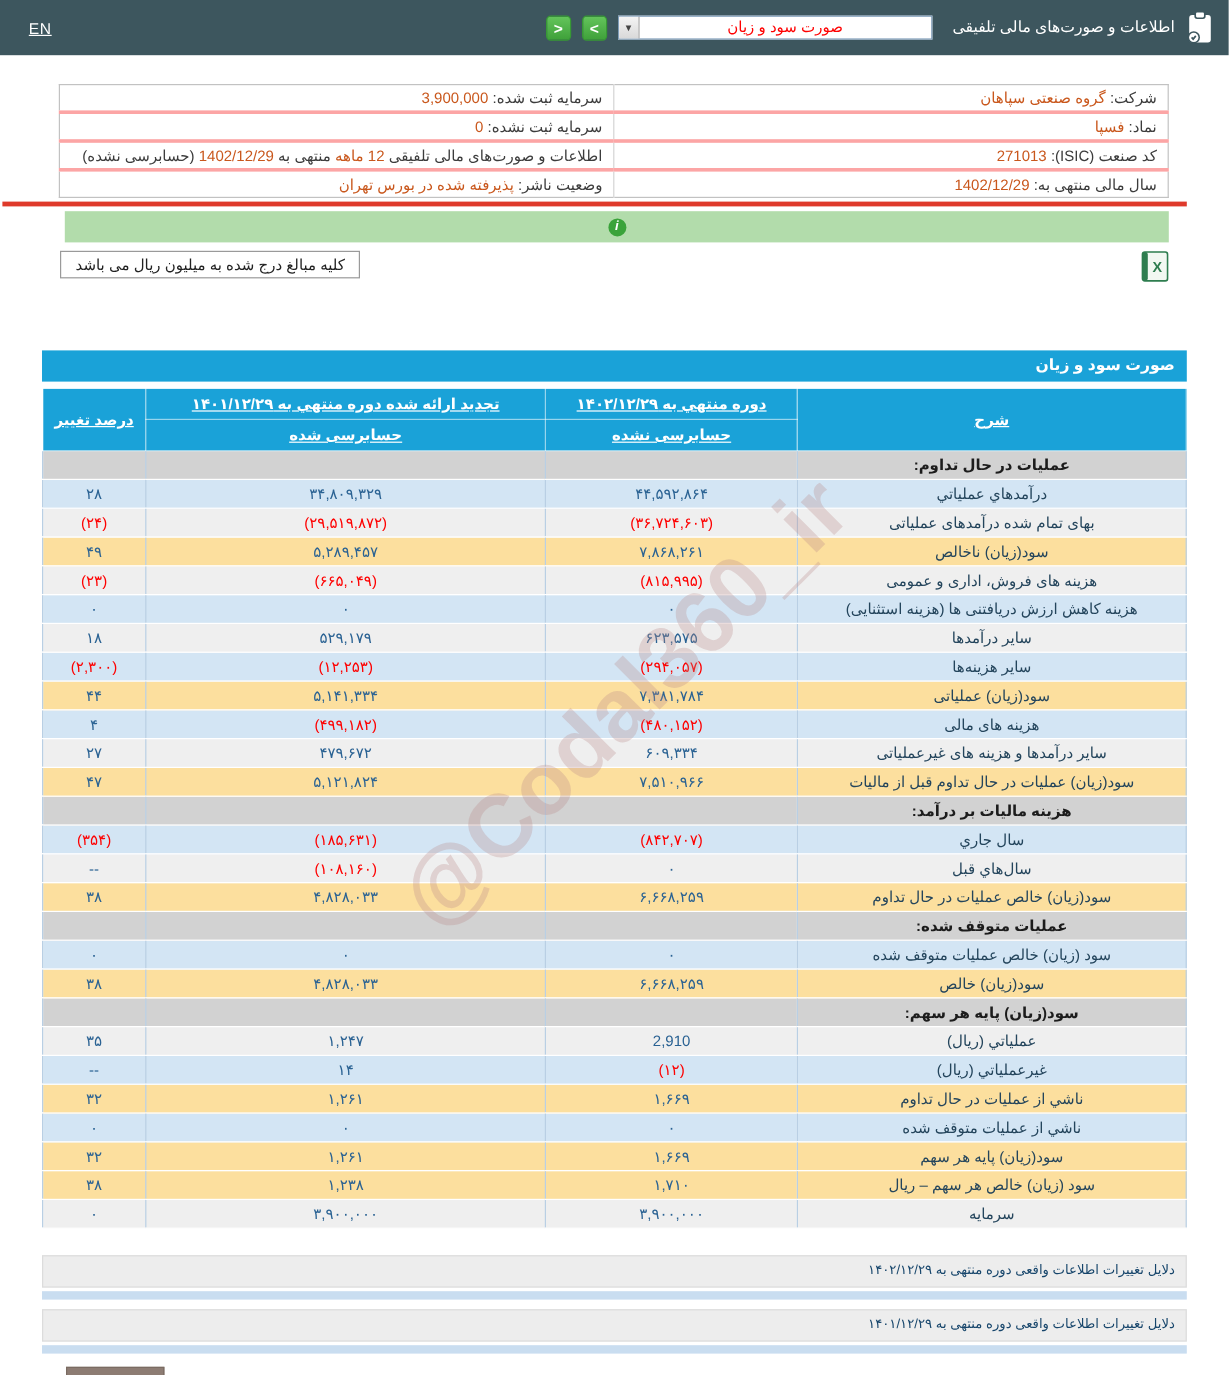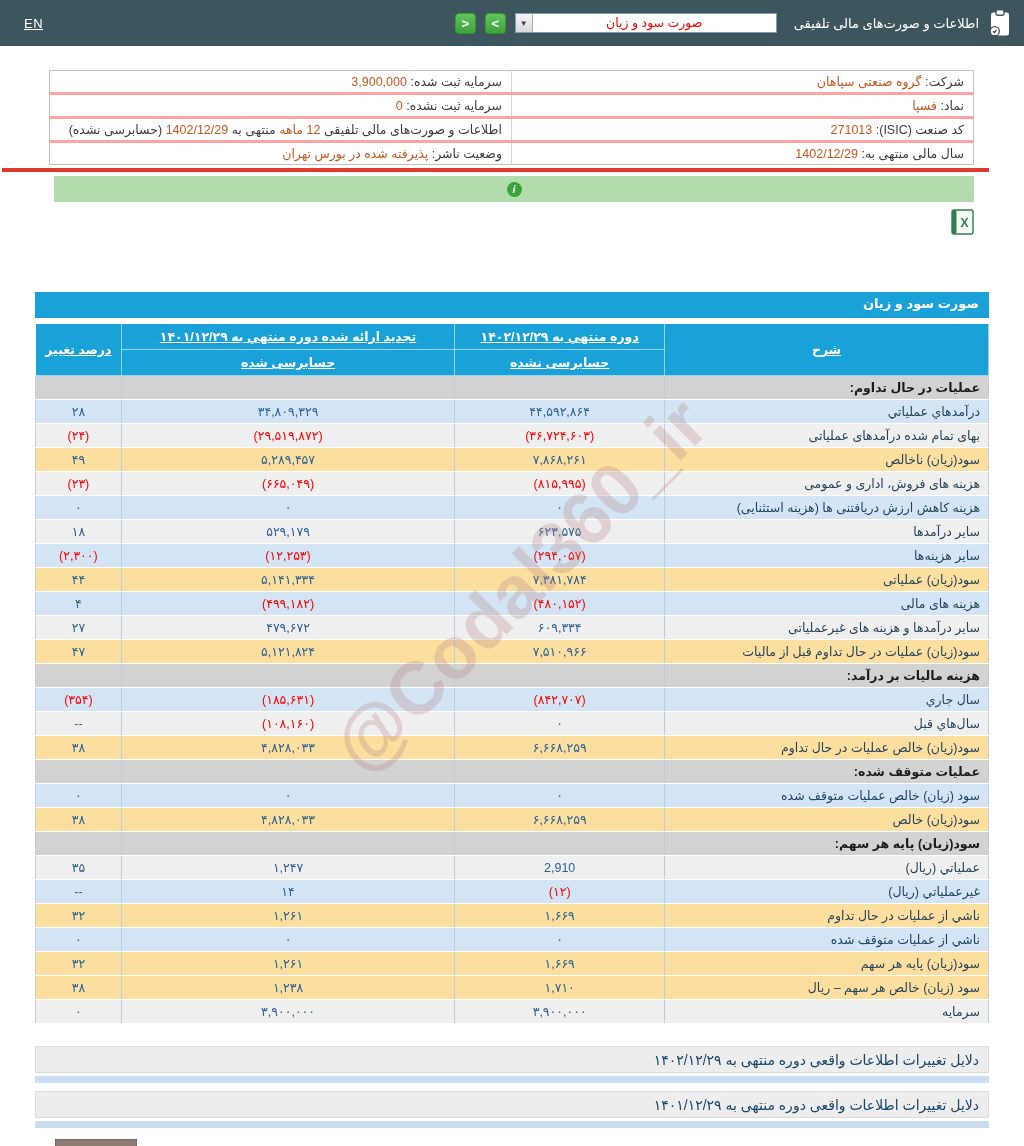--- a/index.html
+++ b/index.html
@@ -38,32 +38,32 @@
   .excel-ic { width:23px; height:26px; cursor:pointer; }
   .unit-note { border:1px solid #9a9a9a; background:#fff; padding:3px 12px; font-size:12.5px; color:#222; }
   
   .stmt { margin:57px 35px 0 35px; position:relative; }
   .stmt-title { background:#1aa2d8; color:#fff; font-weight:bold; font-size:13px; padding:4px 10px; height:26px; }
   table.stmt-table { width:100%; border-collapse:collapse; margin-top:5px; table-layout:fixed; border:1px solid #b9cfe4; }
   table.stmt-table thead th { background:#1aa2d8; color:#fff; font-weight:bold; font-size:12.5px; padding:4px 4px; height:26px; border:1px solid rgba(255,255,255,.55); text-align:center;text-decoration:underline; }
   table.stmt-table thead th.desc-h { text-align:center; }
   table.stmt-table tbody td { padding:2px 8px; height:24px; border-bottom:1px solid #fff; }
   table.stmt-table tbody td + td { border-right:1px solid #b9cfe4; }
-  td.desc { text-align:right; color:#24455c; }
+  td.desc { text-align:center; color:#24455c; }
   td.num  { text-align:center; color:#2a6293; direction:rtl; }
   td.neg  { color:#fe0000; }
   tr.sec td { background:#d2d2d2; }
   tr.sec td.desc { font-weight:bold; color:#1c1c1c; }
   tr.r-blue td   { background:#d3e5f4; }
   tr.r-gray td   { background:#efefef; }
   tr.r-yellow td { background:#fcdf9e; }
   
   .watermark { position:absolute; left:520px; top:585px; transform:translate(-50%,-50%) rotate(-45deg); font-size:74px; font-weight:bold; color:rgba(186,140,140,.30); white-space:nowrap; pointer-events:none; direction:ltr; z-index:6; }
   
-  .footer-bar { margin:22px 35px 0 35px; background:#ededed; border:1px solid #dcdcdc; padding:5px 9px; color:#16456b; font-size:14px; text-align:right; height:27px; cursor:pointer; }
+  .footer-bar { margin:22px 35px 0 35px; background:#ededed; border:1px solid #dcdcdc; padding:5px 9px; color:#16456b; font-size:11px; text-align:right; height:27px; cursor:pointer; }
   .footer-thin { margin:3px 35px 0 35px; background:#c9ddf0; height:7px; }
   .footer-bar + .footer-thin { margin-top:3px; }
   .gap8 { height:6px; }
   .exit-wrap { text-align:left; margin:11px 0 0 0; padding-right:55px; direction:ltr; padding-left:55px; }
   .exit-btn { background:#8d7c73; color:#fff; border:1px solid #7a6b62; padding:5px 26px; font-size:12px; font-family:inherit; cursor:pointer; }
 </style>
 </head>
 <body>
 
 <div class="topbar">
@@ -140,20 +140,21 @@
 <div class="green-bar">
   <span class="info-ic">i</span>
 </div>
 
 <div class="unit-row">
   <svg class="excel-ic" viewBox="0 0 23 26">
     <rect x="1" y="1" width="21" height="24" rx="2" fill="#f2f8f2" stroke="#2e7d4f" stroke-width="1.4"></rect>
     <rect x="1" y="1" width="4.5" height="24" rx="2" fill="#2e7d4f"></rect>
     <text x="13.5" y="17.5" font-size="12" font-weight="bold" fill="#2e7d4f" text-anchor="middle" font-family="sans-serif">X</text>
   </svg>
+  <div class="unit-note">کلیه مبالغ درج شده به میلیون ریال می باشد</div>
 </div>
 
 <div class="stmt">
   <div class="stmt-title">صورت سود و زیان</div>
   <table class="stmt-table">
     <colgroup>
         <col style="width:34%">
         <col style="width:22%">
         <col style="width:35%">
         <col style="width:9%">

